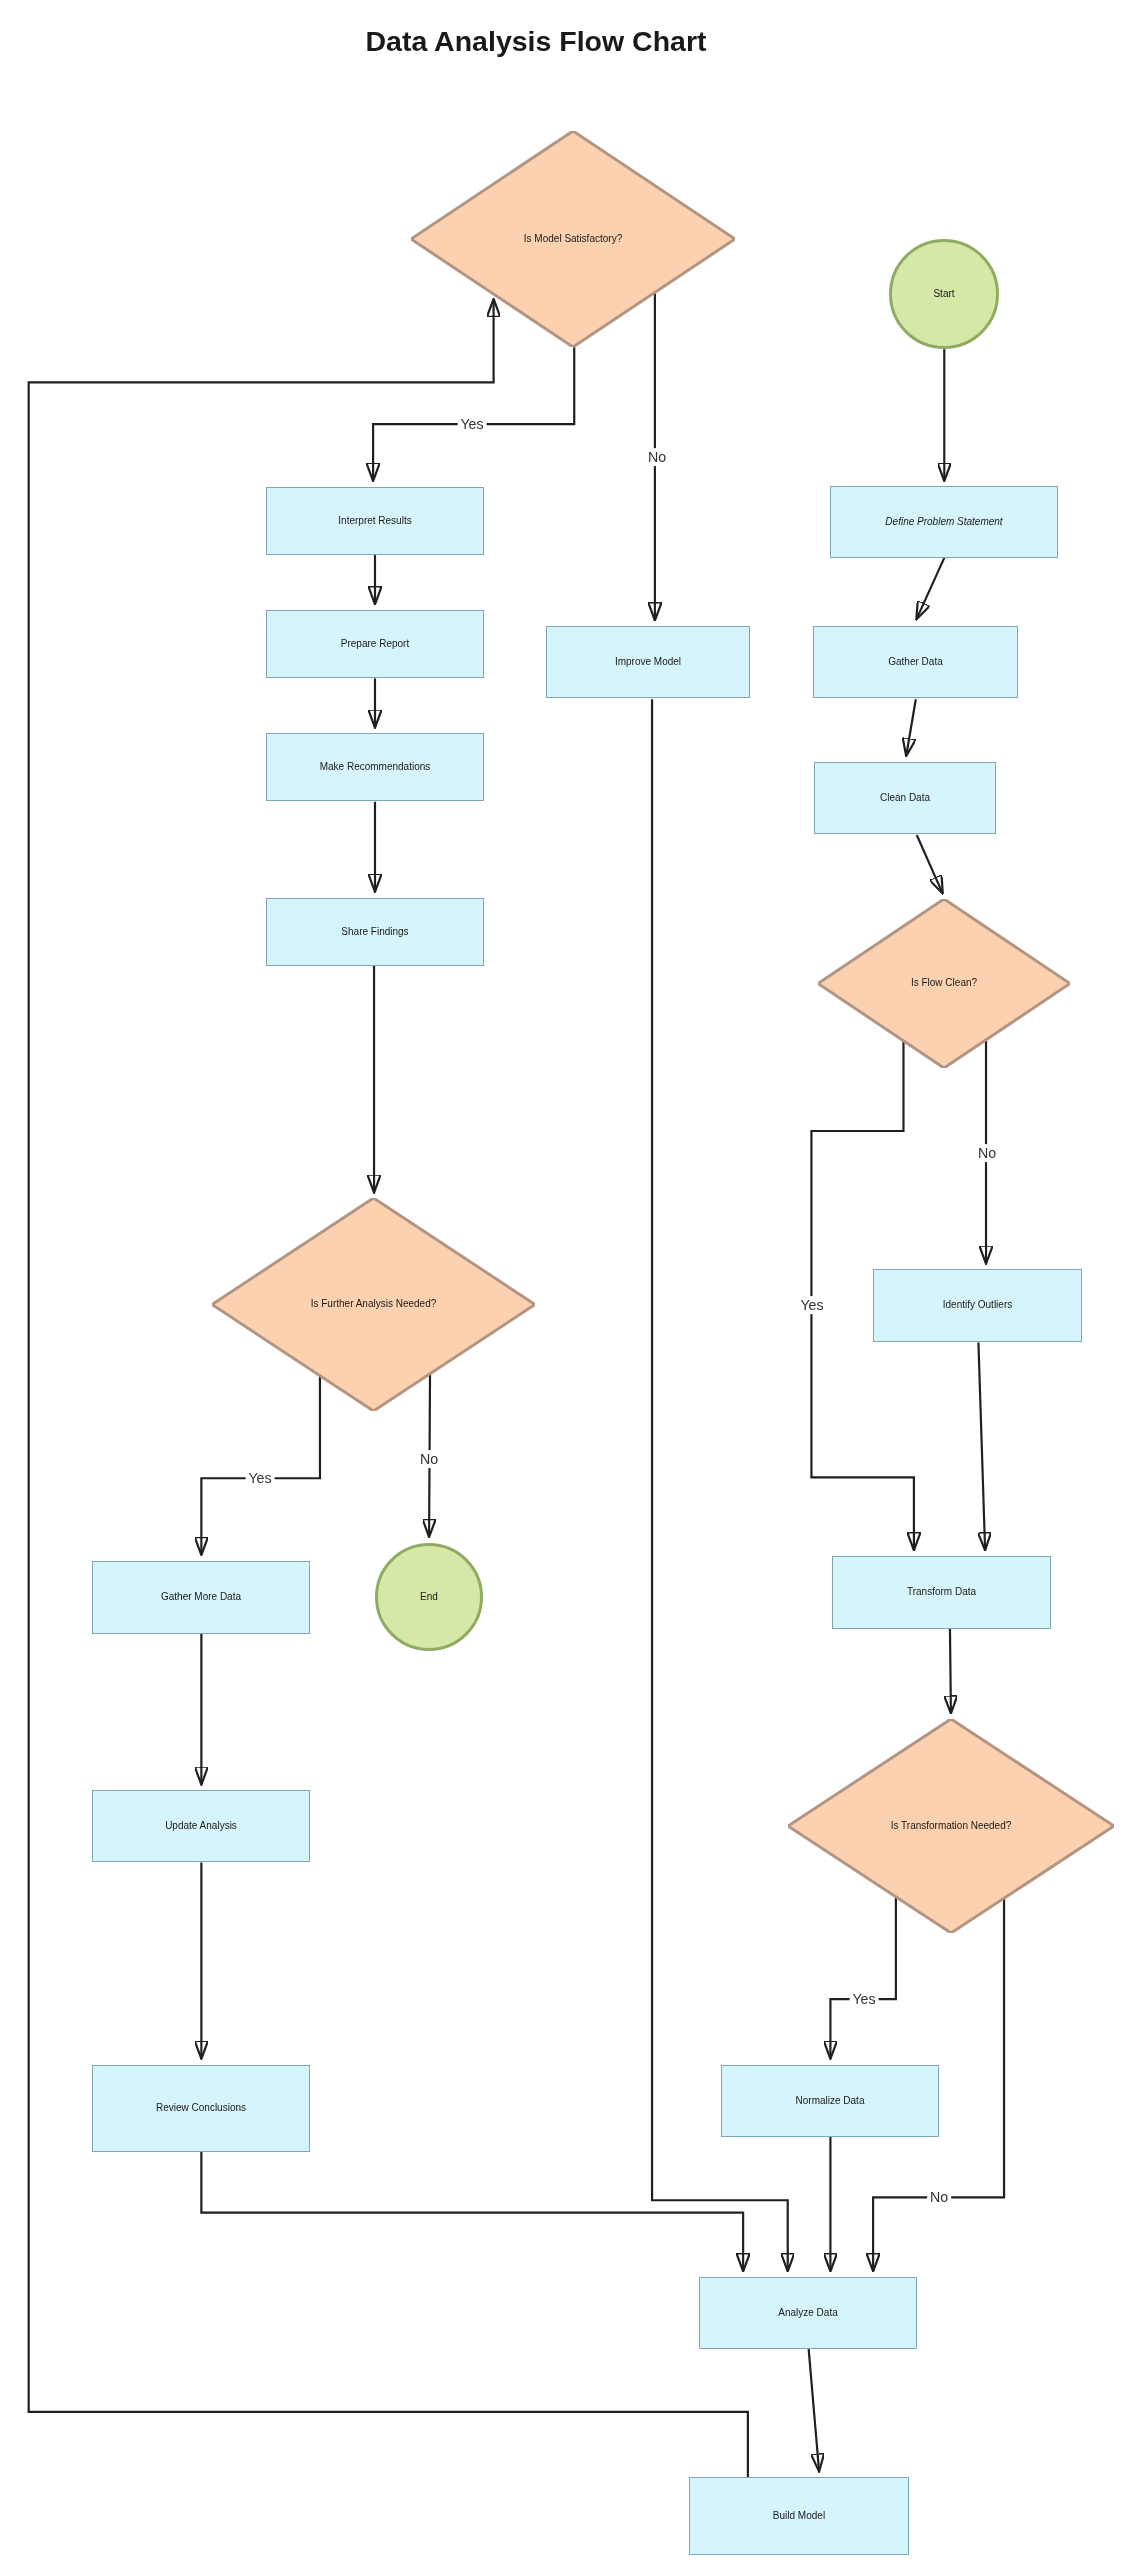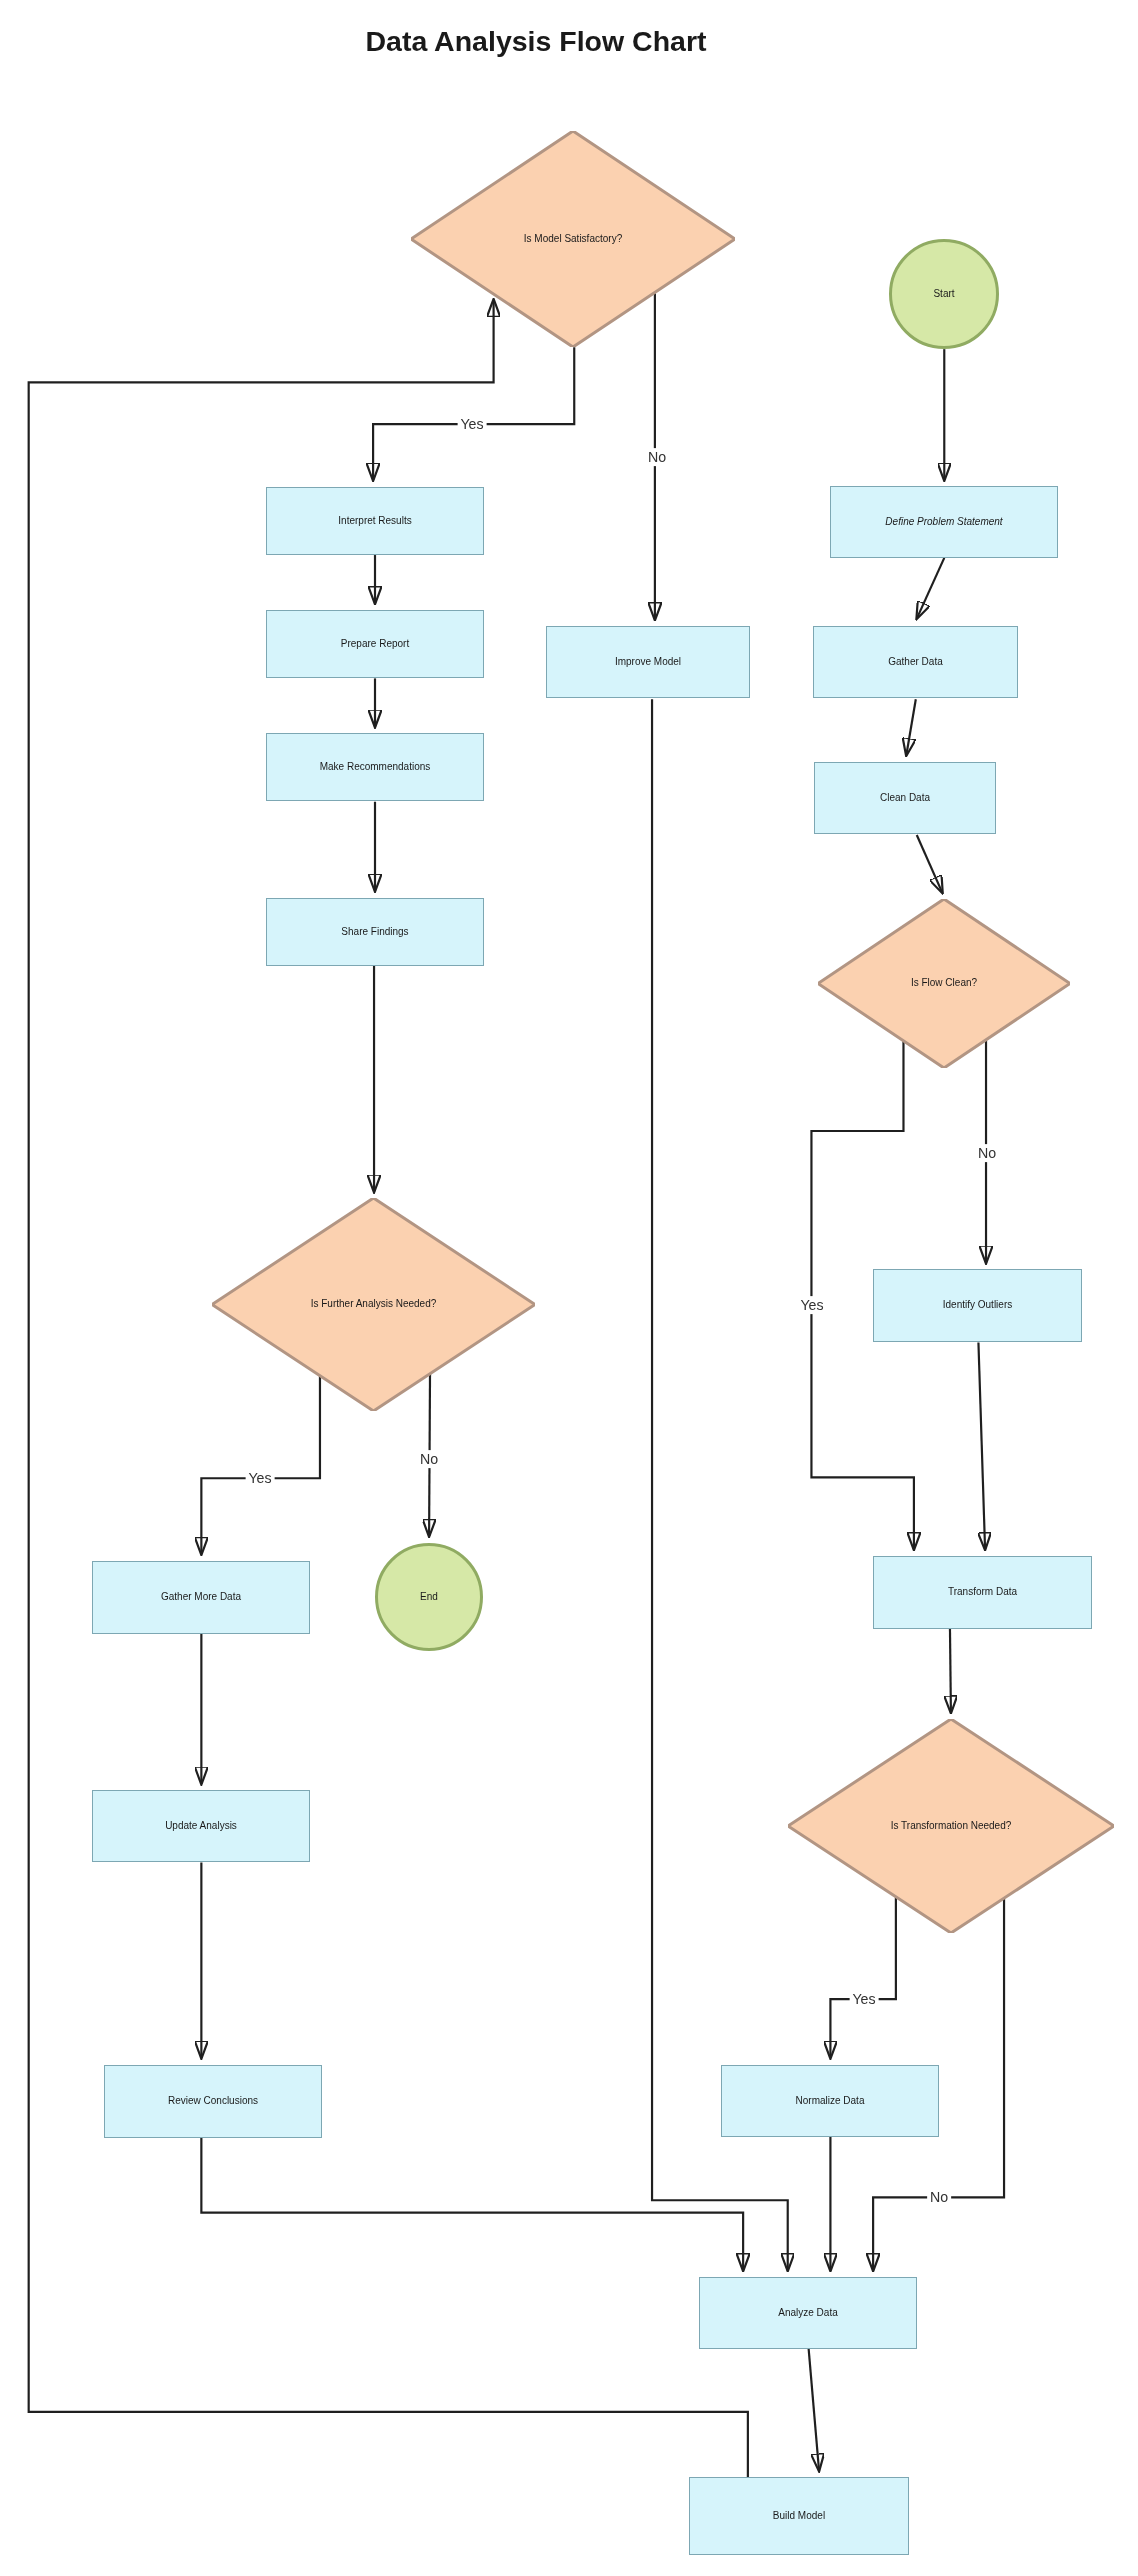--- a/index.html
+++ b/index.html
@@ -113,21 +113,21 @@
   </div>
   <div class="node proc" style="left:813px;top:626px;width:205px;height:72px;">
     <span>Gather Data</span>
   </div>
   <div class="node proc" style="left:814px;top:762px;width:182px;height:72px;">
     <span>Clean Data</span>
   </div>
   <div class="node proc" style="left:873px;top:1269px;width:209px;height:73px;">
     <span>Identify Outliers</span>
   </div>
-  <div class="node proc" style="left:873px;top:1556px;width:219px;height:73px;">
+  <div class="node proc" style="left:832px;top:1556px;width:219px;height:73px;">
     <span>Transform Data</span>
   </div>
   <div class="node proc" style="left:721px;top:2065px;width:218px;height:72px;">
     <span>Normalize Data</span>
   </div>
   <div class="node proc" style="left:699px;top:2277px;width:218px;height:72px;">
     <span>Analyze Data</span>
   </div>
   <div class="node proc" style="left:673px;top:2477px;width:220px;height:78px;margin-left:16px;">
     <span>Build Model</span>
@@ -147,21 +147,21 @@
   </div>
   <div class="node proc" style="left:266px;top:898px;width:218px;height:68px;">
     <span>Share Findings</span>
   </div>
   <div class="node proc" style="left:92px;top:1561px;width:218px;height:73px;">
     <span>Gather More Data</span>
   </div>
   <div class="node proc" style="left:92px;top:1790px;width:218px;height:72px;">
     <span>Update Analysis</span>
   </div>
-  <div class="node proc" style="left:104px;top:2065px;width:218px;height:73px;">
+  <div class="node proc" style="left:92px;top:2065px;width:218px;height:87px;">
     <span>Review Conclusions</span>
   </div>
 
   <span class="edge-label" style="left:472px;top:424px;">Yes</span>
   <span class="edge-label" style="left:657px;top:457px;">No</span>
   <span class="edge-label" style="left:987px;top:1153px;">No</span>
   <span class="edge-label" style="left:812px;top:1305px;">Yes</span>
   <span class="edge-label" style="left:260px;top:1478px;">Yes</span>
   <span class="edge-label" style="left:429px;top:1459px;">No</span>
   <span class="edge-label" style="left:864px;top:1999px;">Yes</span>

